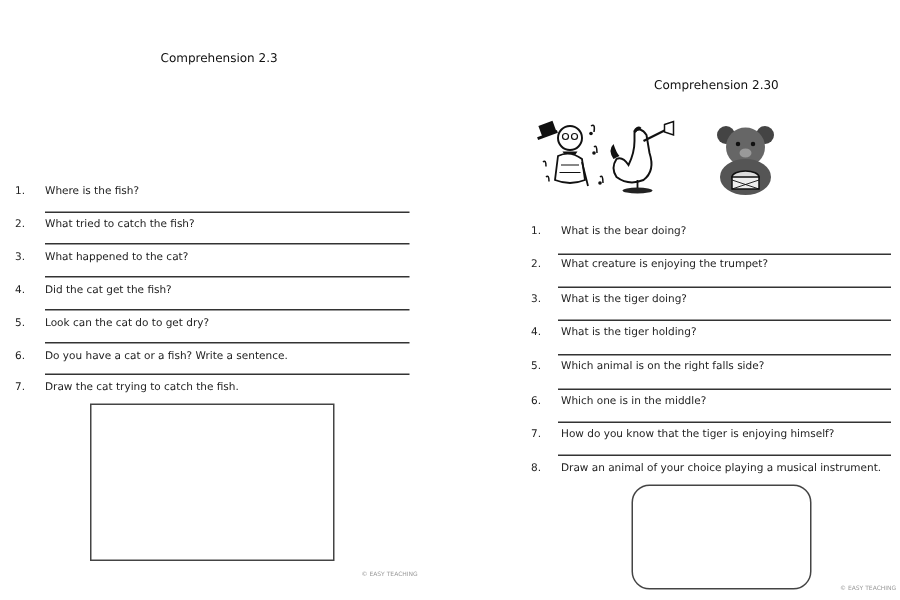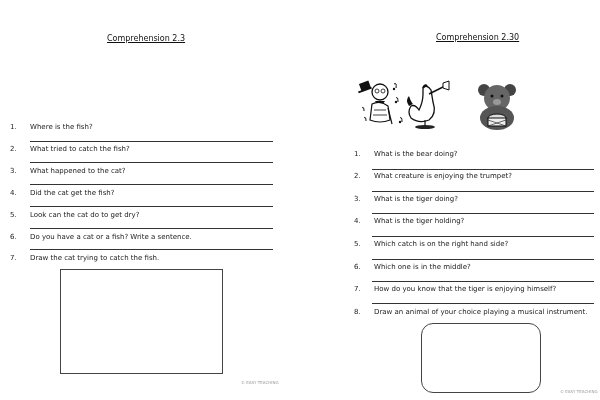--- a/index.html
+++ b/index.html
@@ -4,21 +4,21 @@
 <style>
   html, body { margin:0; padding:0; }
   body {
     width:600px; height:400px; background:#ffffff; position:relative; overflow:hidden;
     font-family:"DejaVu Sans", sans-serif; color:#111;
   }
   .page { position:absolute; top:0; height:400px; }
   .page-left { left:0; width:300px; }
   .page-right { left:300px; width:300px; }
   .title {
-    position:absolute; font-size:8px; text-decoration:underline; white-space:nowrap;
+    position:absolute; font-size:8px; white-space:nowrap;
   }
   .passage-box {
     position:absolute; left:9px; top:64px; width:265px; height:33px;
     border:1px solid #333; box-sizing:border-box; padding:1px 3px;
     font-size:7.4px; line-height:10.5px; font-weight:bold; letter-spacing:0.1px;
   }
   .instruction { position:absolute; font-size:7.4px; white-space:nowrap; }
   .q { position:absolute; font-size:7px; white-space:nowrap; color:#222; }
   .q .num { position:absolute; left:0; }
   .q .text { position:absolute; left:20px; }
@@ -73,21 +73,21 @@
   <div class="q" style="left:10px; top:254px;">
     <span class="num">7.</span>
     <span class="text">Draw the cat trying to catch the fish.</span>
   </div>
   <div class="draw-box" style="left:60px; top:269px; width:163px; height:105px;"></div>
 
   <div class="footer" style="left:241px; top:380px;">© EASY TEACHING</div>
 </div>
 
 <div class="page page-right">
-  <div class="title" style="left:136px; top:33px;">Comprehension 2.30</div>
+  <div class="title" style="left:136px; top:52px;">Comprehension 2.30</div>
 
   <div class="pic" style="left:58px; top:78px; width:52px; height:52px;">
     <svg width="52" height="52" viewBox="0 0 52 52">
       <rect x="2" y="4" width="10" height="8" fill="#111" transform="rotate(-20 7 8)"></rect>
       <rect x="0" y="11" width="14" height="2" fill="#111" transform="rotate(-20 7 12)"></rect>
       <circle cx="22" cy="14" r="8" fill="#fff" stroke="#111" stroke-width="1.3"></circle>
       <circle cx="19" cy="13" r="2" fill="none" stroke="#111" stroke-width="0.8"></circle>
       <circle cx="25" cy="13" r="2" fill="none" stroke="#111" stroke-width="0.8"></circle>
       <path d="M17 23 L27 23 L25 26 L19 26 Z" fill="#111"></path>
       <path d="M14 26 Q22 22 30 28 L32 42 Q22 46 12 42 Z" fill="#fff" stroke="#111" stroke-width="1.2"></path>
@@ -144,21 +144,21 @@
   <div class="line" style="left:72px; top:213px; width:222px;"></div>
 
   <div class="q" style="left:54px; top:217px;">
     <span class="num">4.</span>
     <span class="text">What is the tiger holding?</span>
   </div>
   <div class="line" style="left:72px; top:236px; width:222px;"></div>
 
   <div class="q" style="left:54px; top:240px;">
     <span class="num">5.</span>
-    <span class="text">Which catch is on the right hand side?</span>
+    <span class="text">Which animal is on the right falls side?</span>
   </div>
   <div class="line" style="left:72px; top:259px; width:222px;"></div>
 
   <div class="q" style="left:54px; top:263px;">
     <span class="num">6.</span>
     <span class="text">Which one is in the middle?</span>
   </div>
   <div class="line" style="left:72px; top:281px; width:222px;"></div>
 
   <div class="q" style="left:54px; top:285px;">

